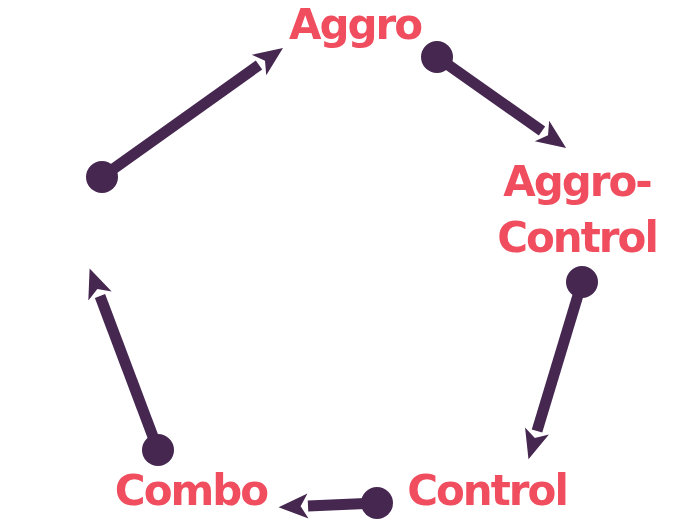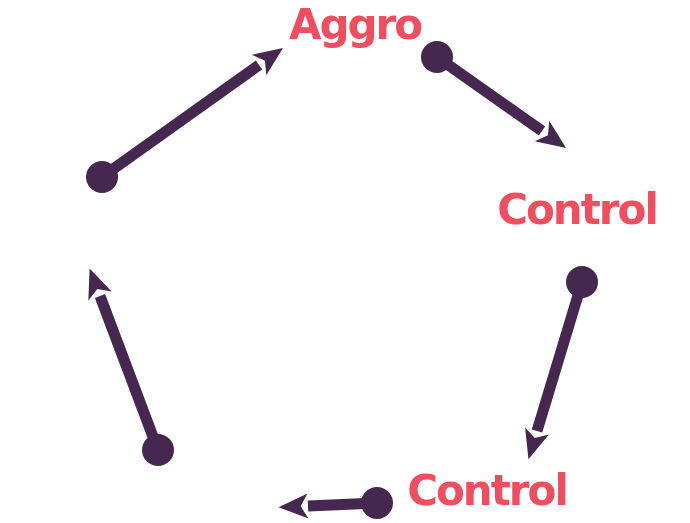--- a/index.html
+++ b/index.html
@@ -87,20 +87,22 @@
 
     <g>
       <circle class="edge-dot" cx="158" cy="450" r="16"></circle>
       <line class="edge-line" x1="158" y1="450" x2="100" y2="296" marker-end="url(#arrowhead)"></line>
     </g>
   </svg>
 
   <div class="node-label label-aggro">Aggro</div>
 
   <div class="node-label two-line label-aggrocontrol">
+    <div>Aggro-</div>
     <div>Control</div>
   </div>
 
   <div class="node-label label-control">Control</div>
 
+  <div class="node-label label-combo">Combo</div>
 
 
 </div>
 
 </body></html>

